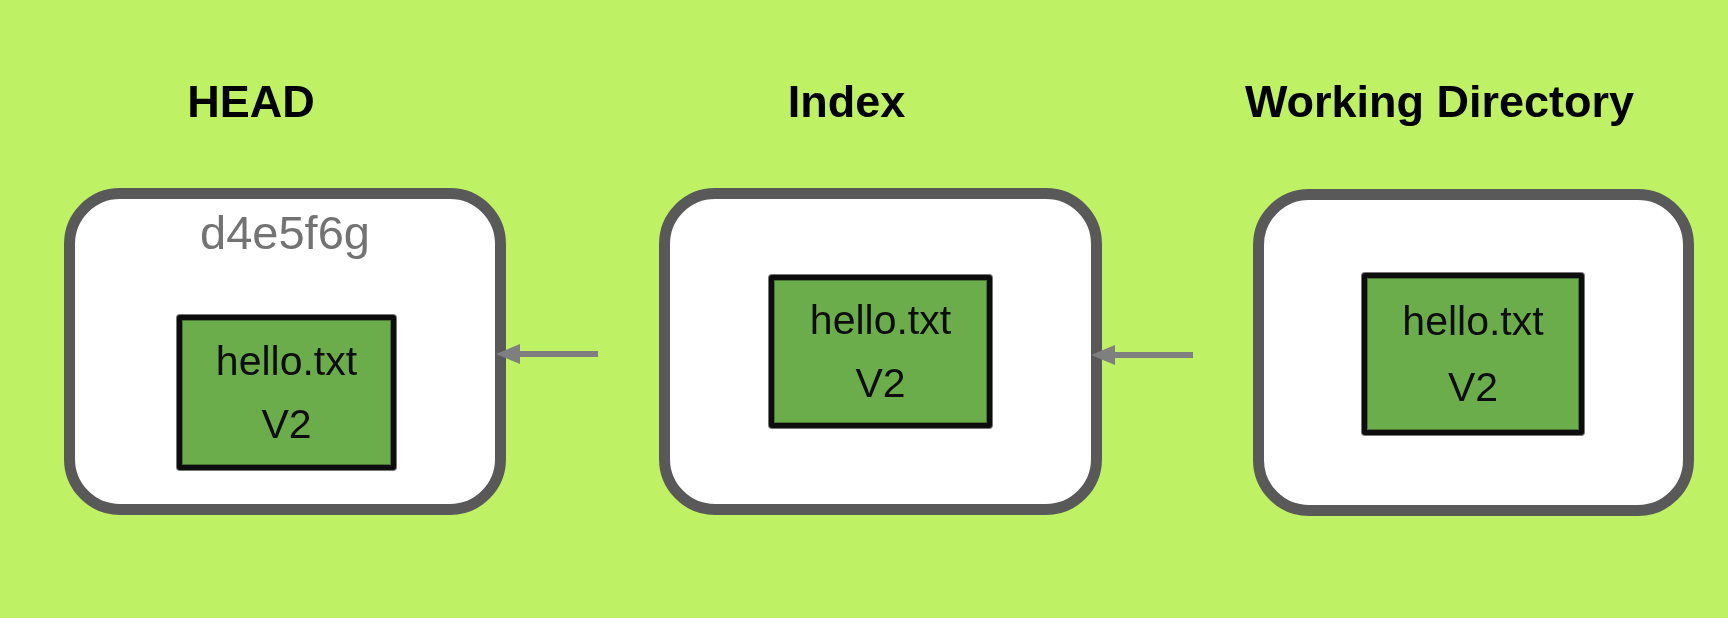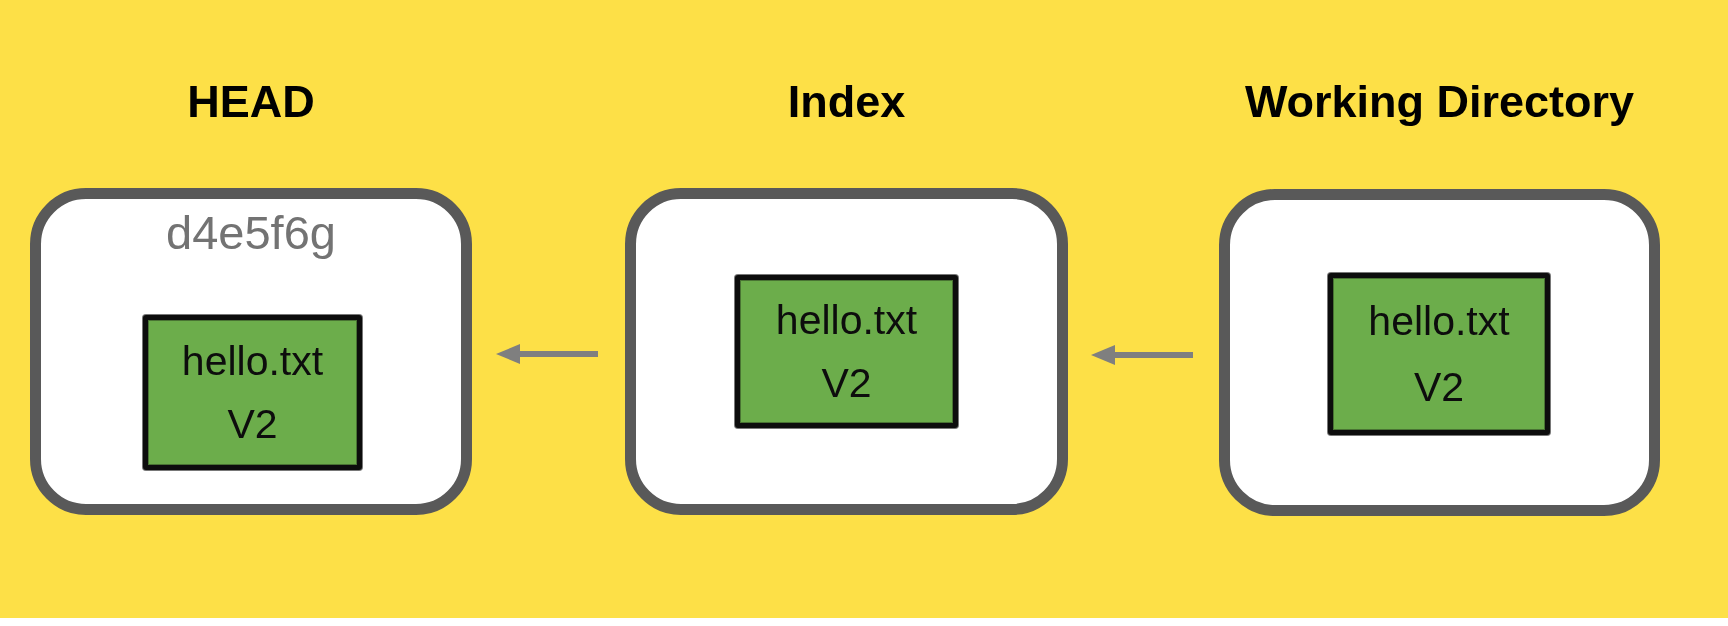--- a/index.html
+++ b/index.html
@@ -5,21 +5,21 @@
   html, body {
     margin: 0;
     padding: 0;
     background: #ffffff;
     font-family: "Liberation Sans", "DejaVu Sans", sans-serif;
   }
   .canvas {
     position: relative;
     width: 1728px;
     height: 618px;
-    background: #fde047;
+    background: #bef264;
     overflow: hidden;
   }
 
   
   .col-title {
     position: absolute;
     top: 76px;
     height: 52px;
     line-height: 52px;
     text-align: center;
@@ -27,21 +27,21 @@
     font-weight: 700;
     color: #000000;
     letter-spacing: 0px;
     white-space: nowrap;
   }
   .title-head  { left: 30px;   width: 442px; }
   .title-index { left: 625px;  width: 443px; }
   .title-wd    { left: 1219px; width: 441px; }
 
   
-  .panel { position: absolute; }
+  .panel { position: absolute; margin-left: 34px; }
   .panel-head  { left: 30px;   top: 188px; width: 442px; height: 327px; }
   .panel-index { left: 625px;  top: 188px; width: 443px; height: 327px; }
   .panel-wd    { left: 1219px; top: 189px; width: 441px; height: 327px; }
   .panel-frame {
     position: absolute;
     inset: 0;
     border: 11px solid #595959;
     border-radius: 56px;
     background: #ffffff;
     box-sizing: border-box;

